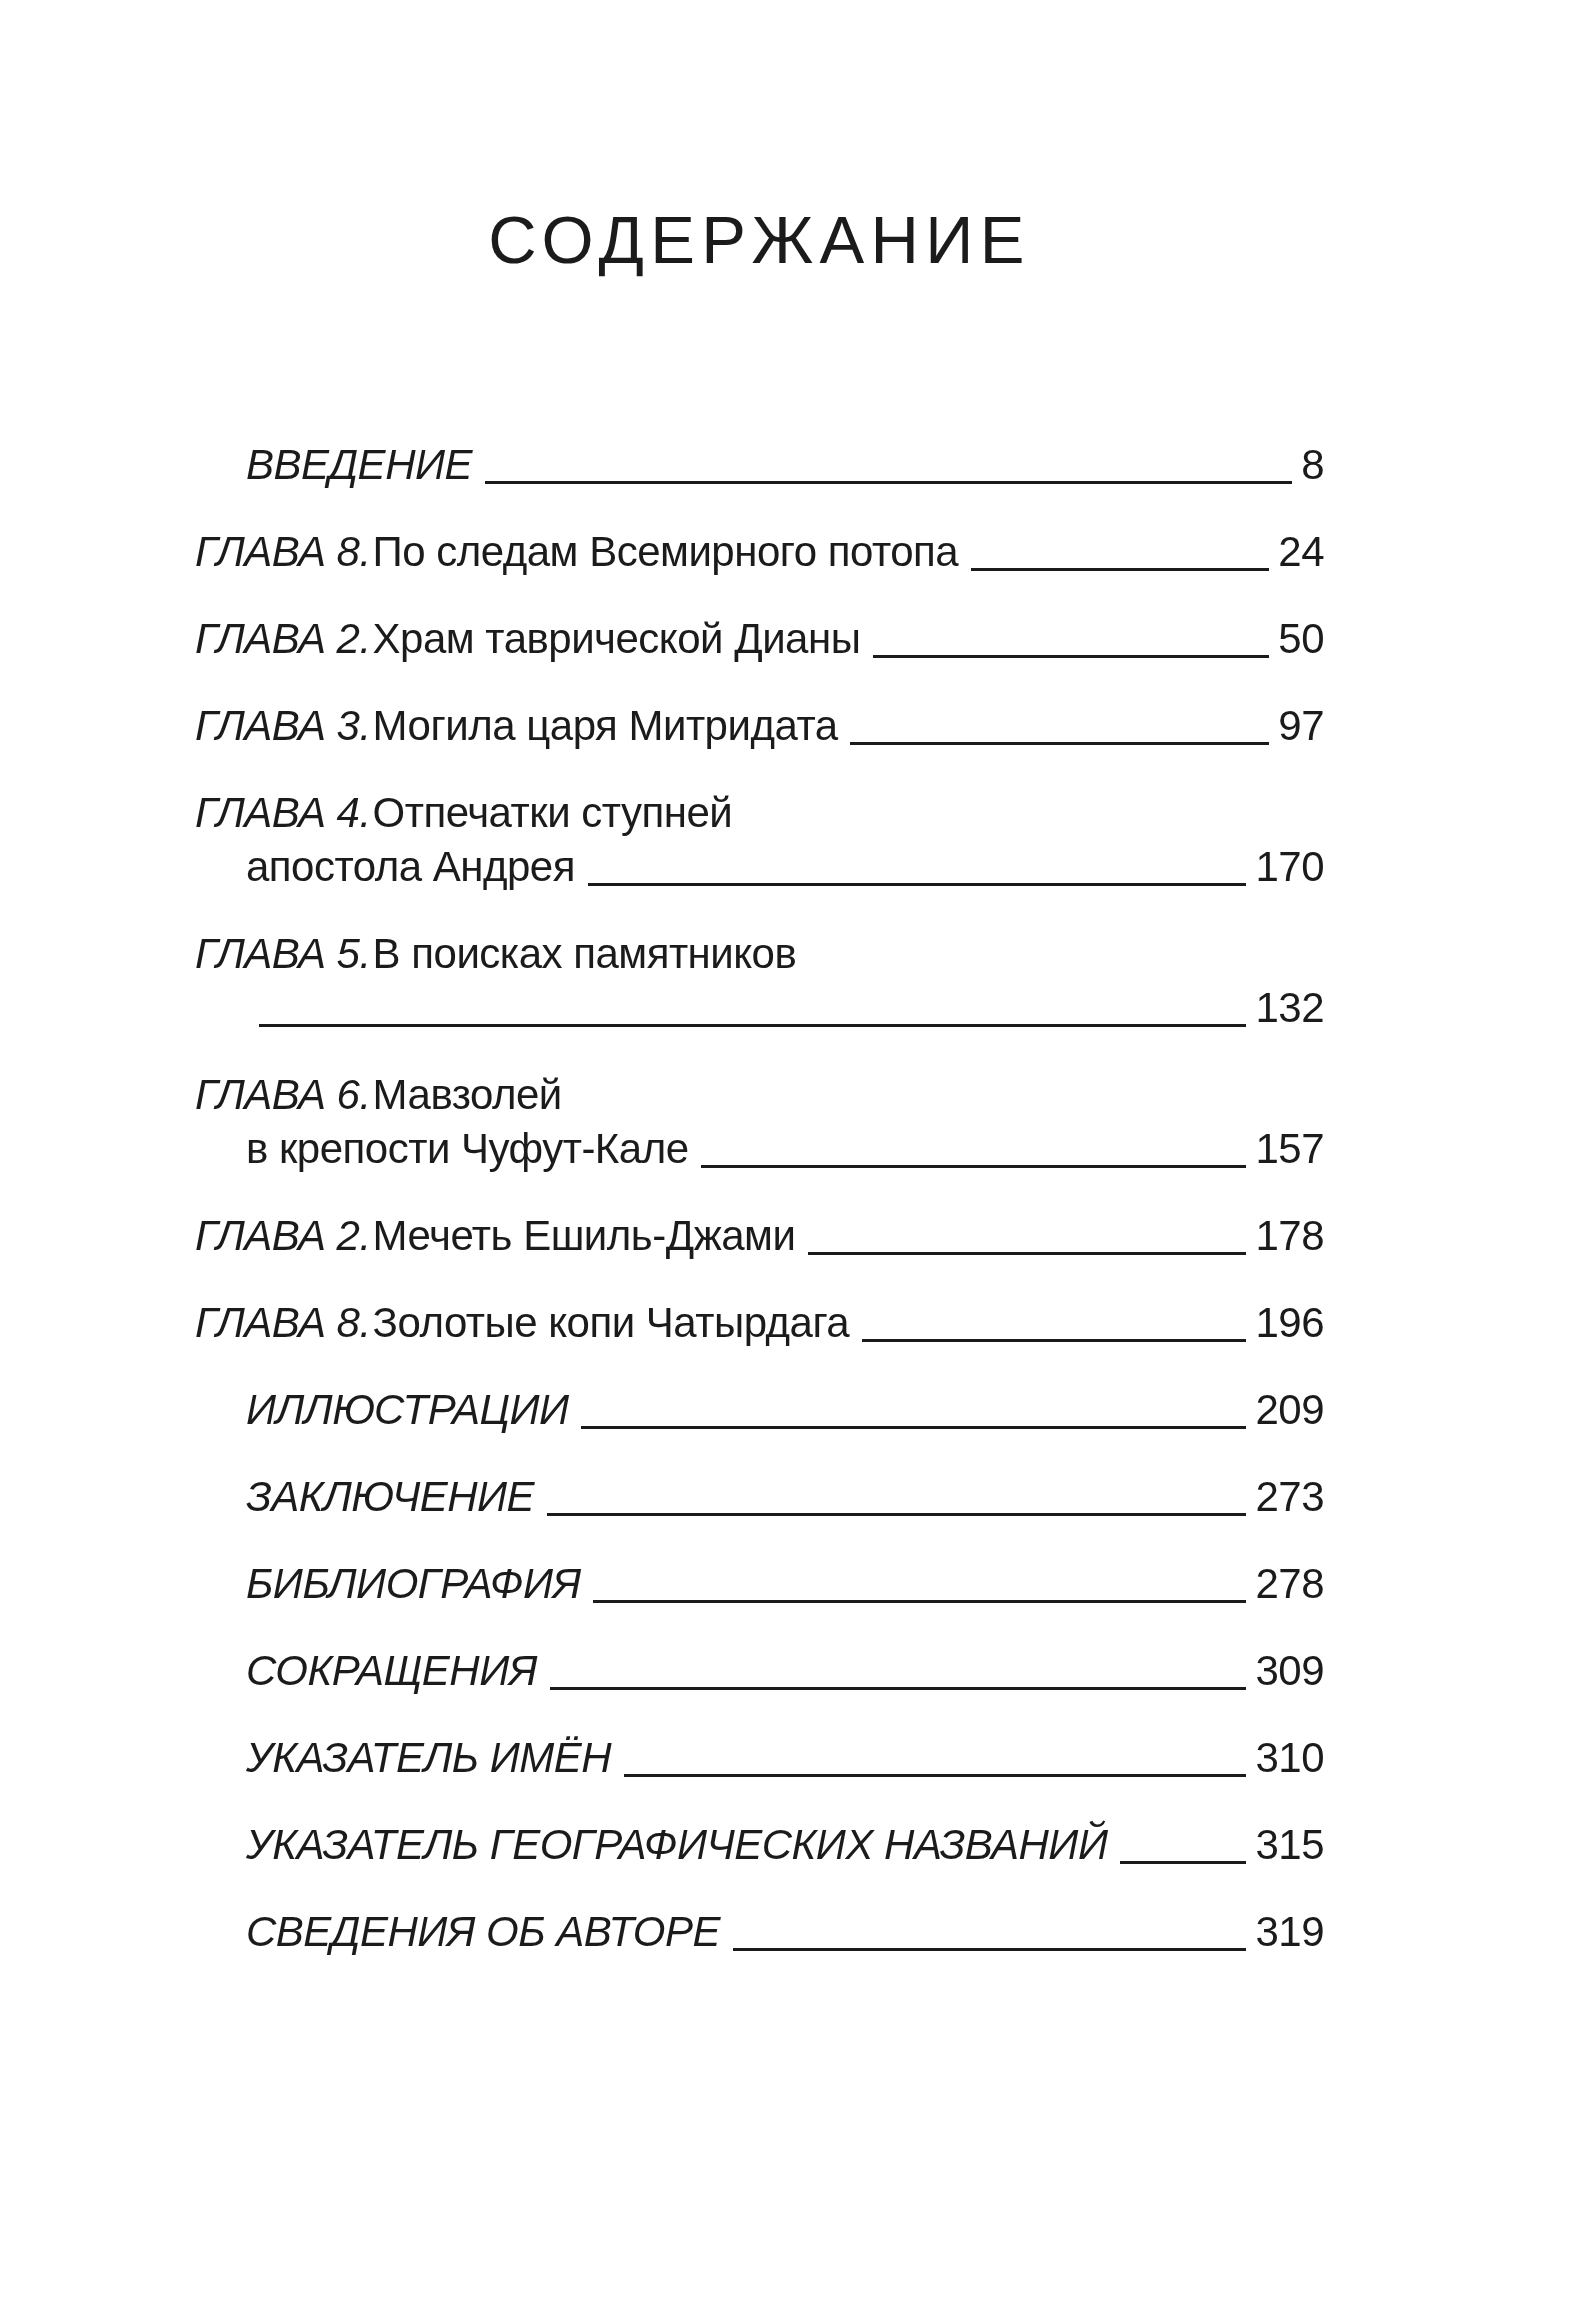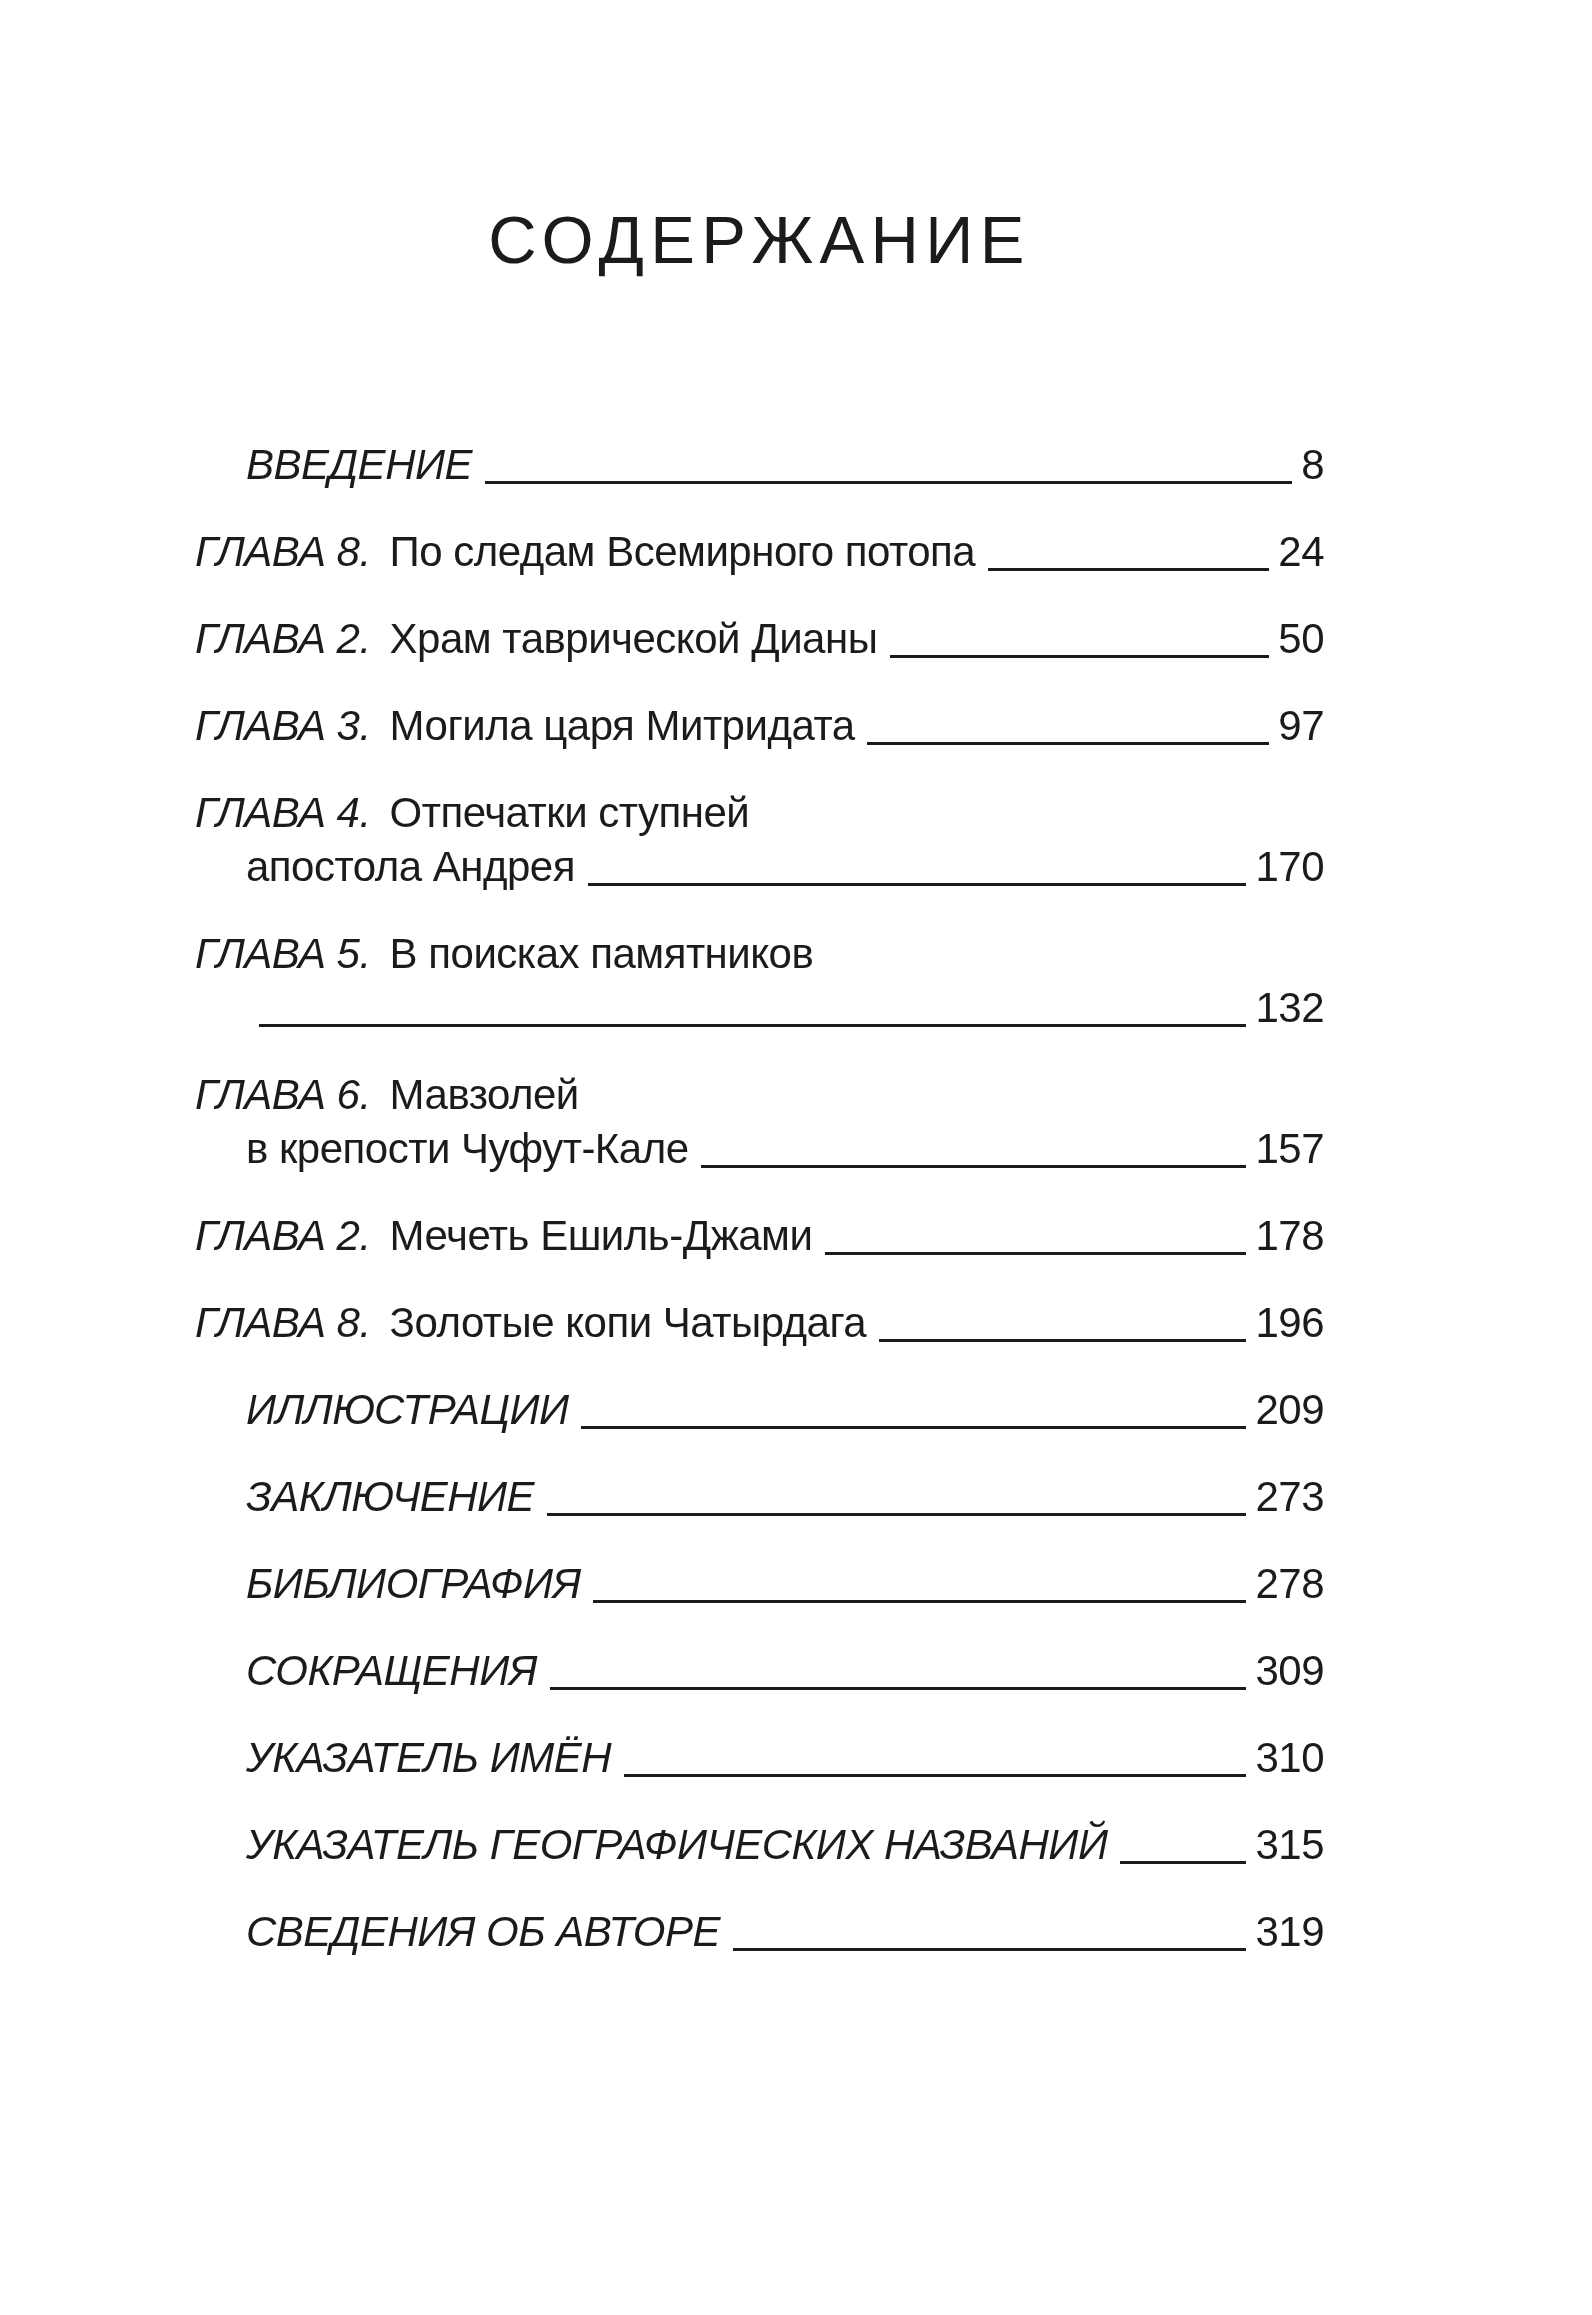--- a/index.html
+++ b/index.html
@@ -38,21 +38,21 @@
     white-space: nowrap;
   }
   .entry.indent > .line > .label { padding-left: 51px; }
   .line.wrap { padding-left: 51px; }
   .label {
     font-style: italic;
     flex: 0 0 auto;
   }
   .titletext {
     flex: 0 0 auto;
-    margin-left: 19px;
+    margin-left: 2px;
   }
   .leader {
     flex: 1 1 auto;
     border-bottom: 3.6px solid #1b1b1b;
     margin: 0 9px 8.1px 12.7px;
     min-width: 36px;
   }
   .pagenum {
     flex: 0 0 auto;
     font-style: normal;

